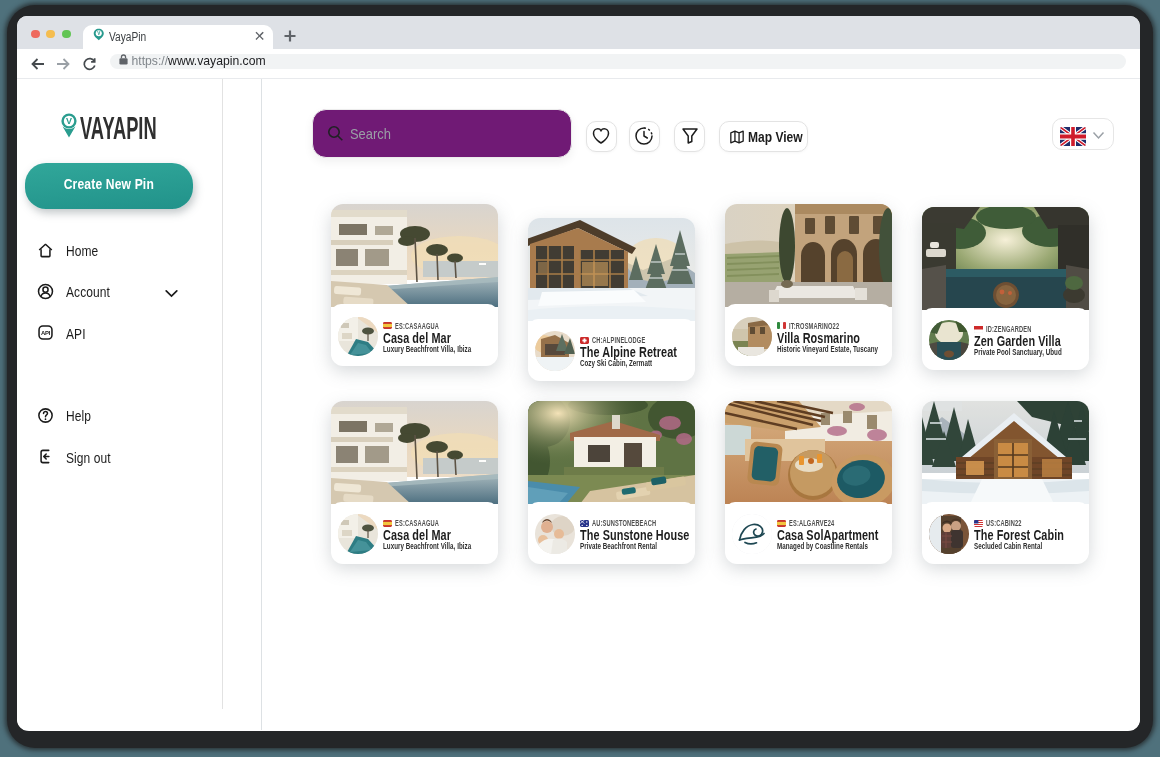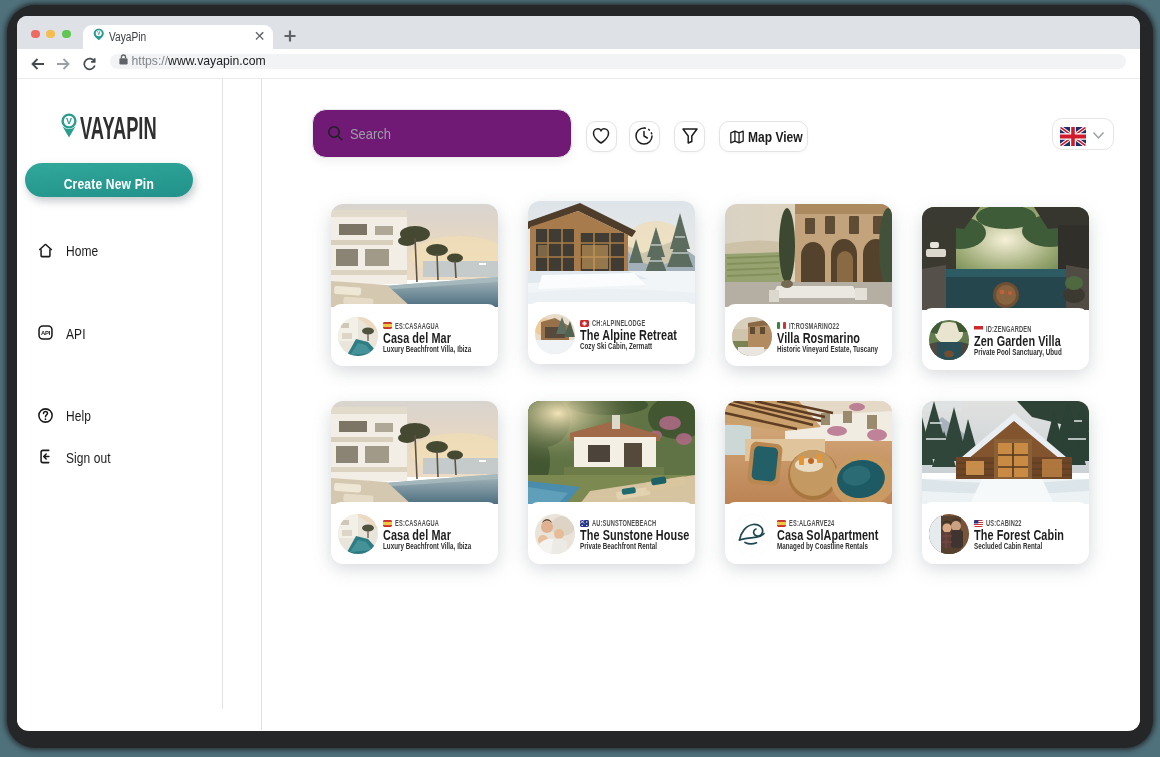--- a/index.html
+++ b/index.html
@@ -28,21 +28,21 @@
   #urltext { font-size:12.2px; color:#202124; margin-left:4px; letter-spacing:0px;}
   #urltext .sch { color:#80868b; }
   
   #content { position:relative; height:651px; background:#fff; }
   #sep1 { position:absolute; left:205px; top:0; width:1px; height:630px; background:#e2e2e2; }
   #sep2 { position:absolute; left:243.5px; top:0; width:1px; height:651px; background:#dde1e4; }
   
   #logo { position:absolute; left:44px; top:34px; }
   #logotext { position:absolute; left:63px; top:32px; font-size:30.5px; font-weight:bold; color:#2f2f2f;
      transform:scaleX(0.6); transform-origin:left top; letter-spacing:0px; }
-  #createbtn { position:absolute; left:8px; top:84px; width:168px; height:34px; border-radius:21px;
+  #createbtn { position:absolute; left:8px; top:84px; width:168px; height:46px; border-radius:21px;
      background:linear-gradient(175deg,#31a79a 0%,#21928a 100%);
      color:#fff; font-size:15.5px; font-weight:bold; text-align:center; line-height:42px; letter-spacing:.2px;
      box-shadow:2px 4px 8px rgba(120,130,135,.45); }
   .nav { position:absolute; left:17.5px; width:180px; height:20px; }
   .nav svg { position:absolute; left:2px; top:1.5px; width:17px; height:17px; }
   .nav span { position:absolute; left:31.8px; top:2px; font-size:15px; color:#1b1b1b; letter-spacing:.1px;
      transform:scaleX(.8); transform-origin:left center; white-space:nowrap; }
   
   .mbtn { position:absolute; top:42px; height:30.5px; background:#fff; border:1px solid #e3e3e3; border-radius:10px;
      box-shadow:0 1px 3px rgba(0,0,0,.04); }
@@ -125,20 +125,31 @@
     </svg>
     <div id="logotext">VAYAPIN</div>
     <div id="createbtn"><span style="display:inline-block;transform:scaleX(.78)">Create New Pin</span></div>
     <div class="nav" style="top:161px">
       <svg width="20" height="20" viewBox="0 0 20 20" fill="none" stroke="#1b1b1b" stroke-width="1.8" stroke-linejoin="bevel">
           <path d="M2.6 9.4 L10 2.6 L17.4 9.4"></path>
           <path d="M4.8 8.6 V16.2 Q4.8 17.2 5.8 17.2 H14.2 Q15.2 17.2 15.2 16.2 V8.6" stroke-linejoin="round"></path>
         </svg>
       <span>Home</span>
     </div>
+    <div class="nav" style="top:202.3px">
+      <svg width="20" height="20" viewBox="0 0 20 20" fill="none" stroke="#1b1b1b" stroke-width="1.8">
+          <circle cx="10" cy="10" r="8.2"></circle>
+          <circle cx="10" cy="7.8" r="3"></circle>
+          <path d="M4.4 16.2 C5.4 13 7.5 11.8 10 11.8 C12.5 11.8 14.6 13 15.6 16.2"></path>
+        </svg>
+      <span>Account</span>
+      <svg style="left:128px;top:3.5px" width="16" height="14" viewBox="0 0 16 14" fill="none" stroke="#1b1b1b" stroke-width="1.6" stroke-linecap="round">
+          <path d="M3 4.5 L8 9.5 L13 4.5"></path>
+        </svg>
+    </div>
     <div class="nav" style="top:243.7px">
       <svg width="20" height="20" viewBox="0 0 20 20" fill="none" stroke="#1b1b1b" stroke-width="1.8">
           <rect x="2.4" y="2.4" width="15.2" height="15.2" rx="4.5"></rect>
           <text x="10" y="12.8" font-size="7" font-weight="bold" fill="#1b1b1b" stroke="none" text-anchor="middle" letter-spacing="-.3">API</text>
         </svg>
       <span>API</span>
     </div>
     <div class="nav" style="top:326.3px">
       <svg width="20" height="20" viewBox="0 0 20 20" fill="none" stroke="#1b1b1b" stroke-width="1.8">
           <circle cx="10" cy="10" r="7.8"></circle>
@@ -264,21 +275,21 @@
                 <rect width="9" height="7" rx="1.4" fill="#c8342c"></rect>
                 <rect y="1.9" width="9" height="3.2" fill="#f2c63f"></rect>
               </svg>
               <span>ES:CASAAGUA</span>
             </div>
           <div class="title">Casa del Mar</div>
           <div class="sub">Luxury Beachfront Villa, Ibiza</div>
         </div>
       </div>
     </div>
-    <div class="card" style="left:510.5px;top:122px">
+    <div class="card" style="left:510.5px;top:139px">
       <div class="ph"><svg width="167" height="103" viewBox="0 0 167 103">
         <defs>
               <linearGradient id="sky2" x1="0" y1="0" x2="0" y2="1">
                 <stop offset="0" stop-color="#dde4e9"></stop>
                 <stop offset="1" stop-color="#f3efe7"></stop>
               </linearGradient>
             </defs>
         <rect width="167" height="103" fill="url(#sky2)"></rect>
         <path d="M55 58 L85 38 L115 52 L145 40 L167 55 L167 70 L55 70 Z" fill="#a3b0ba"></path>
         <ellipse cx="128" cy="42" rx="30" ry="22" fill="#f4d9a4" opacity=".55"></ellipse>

